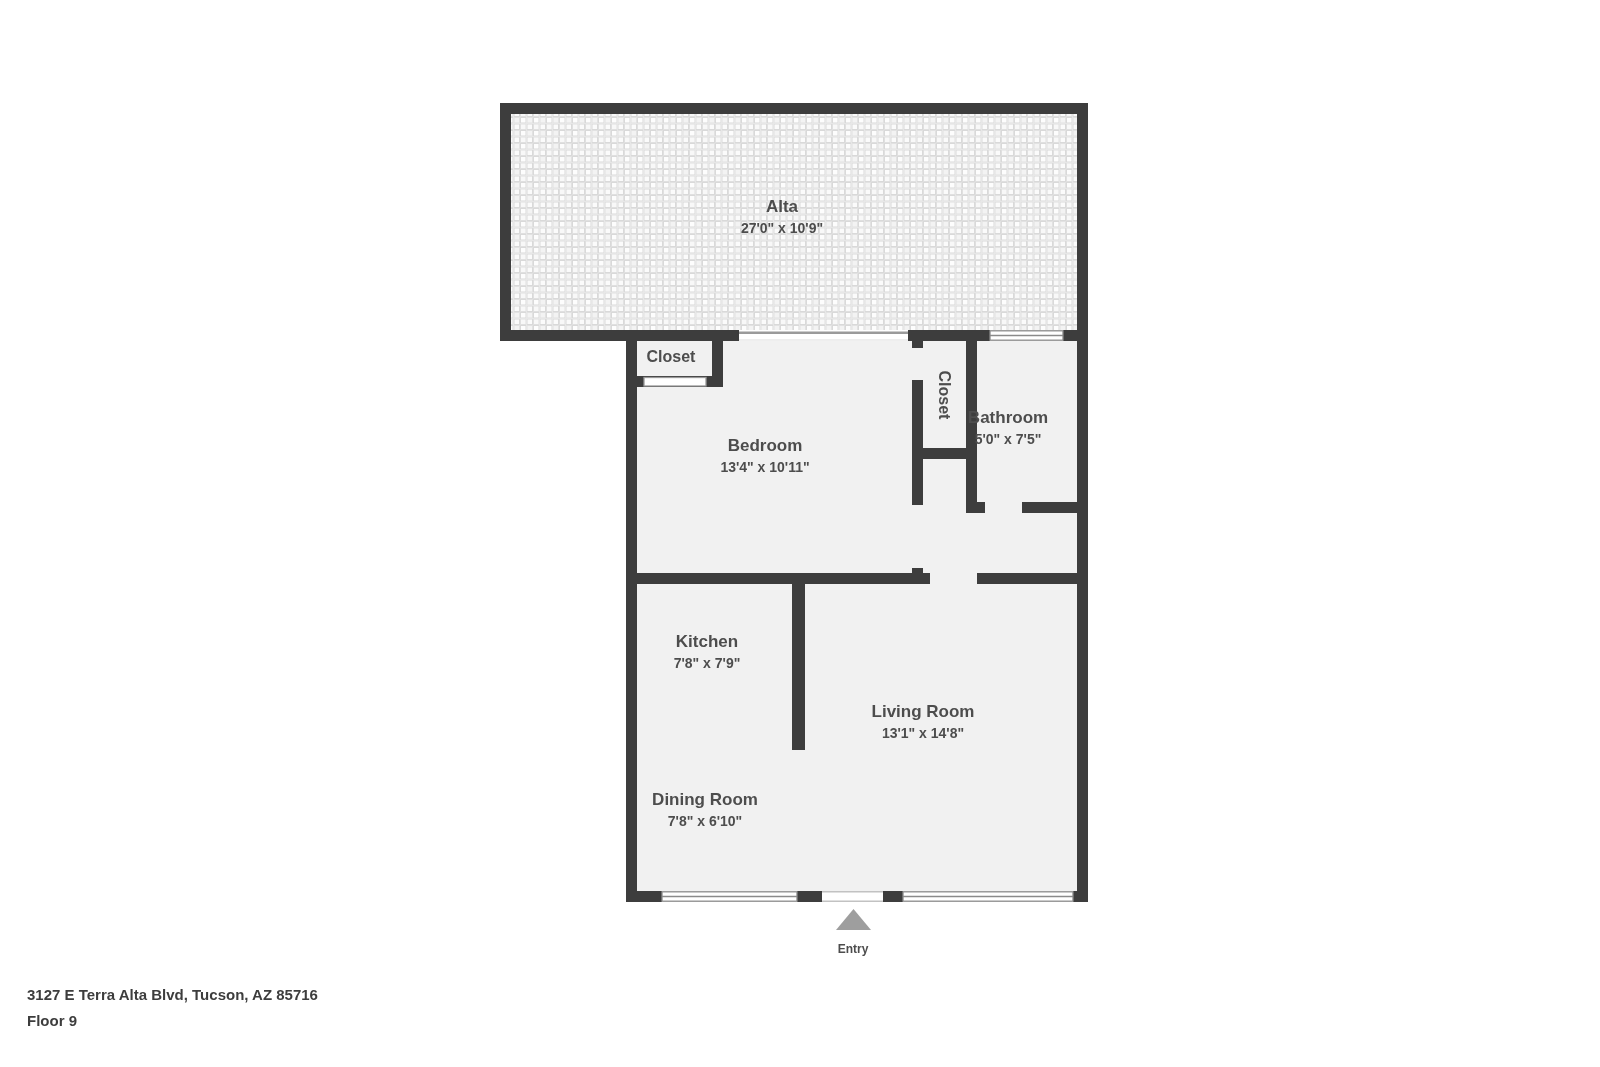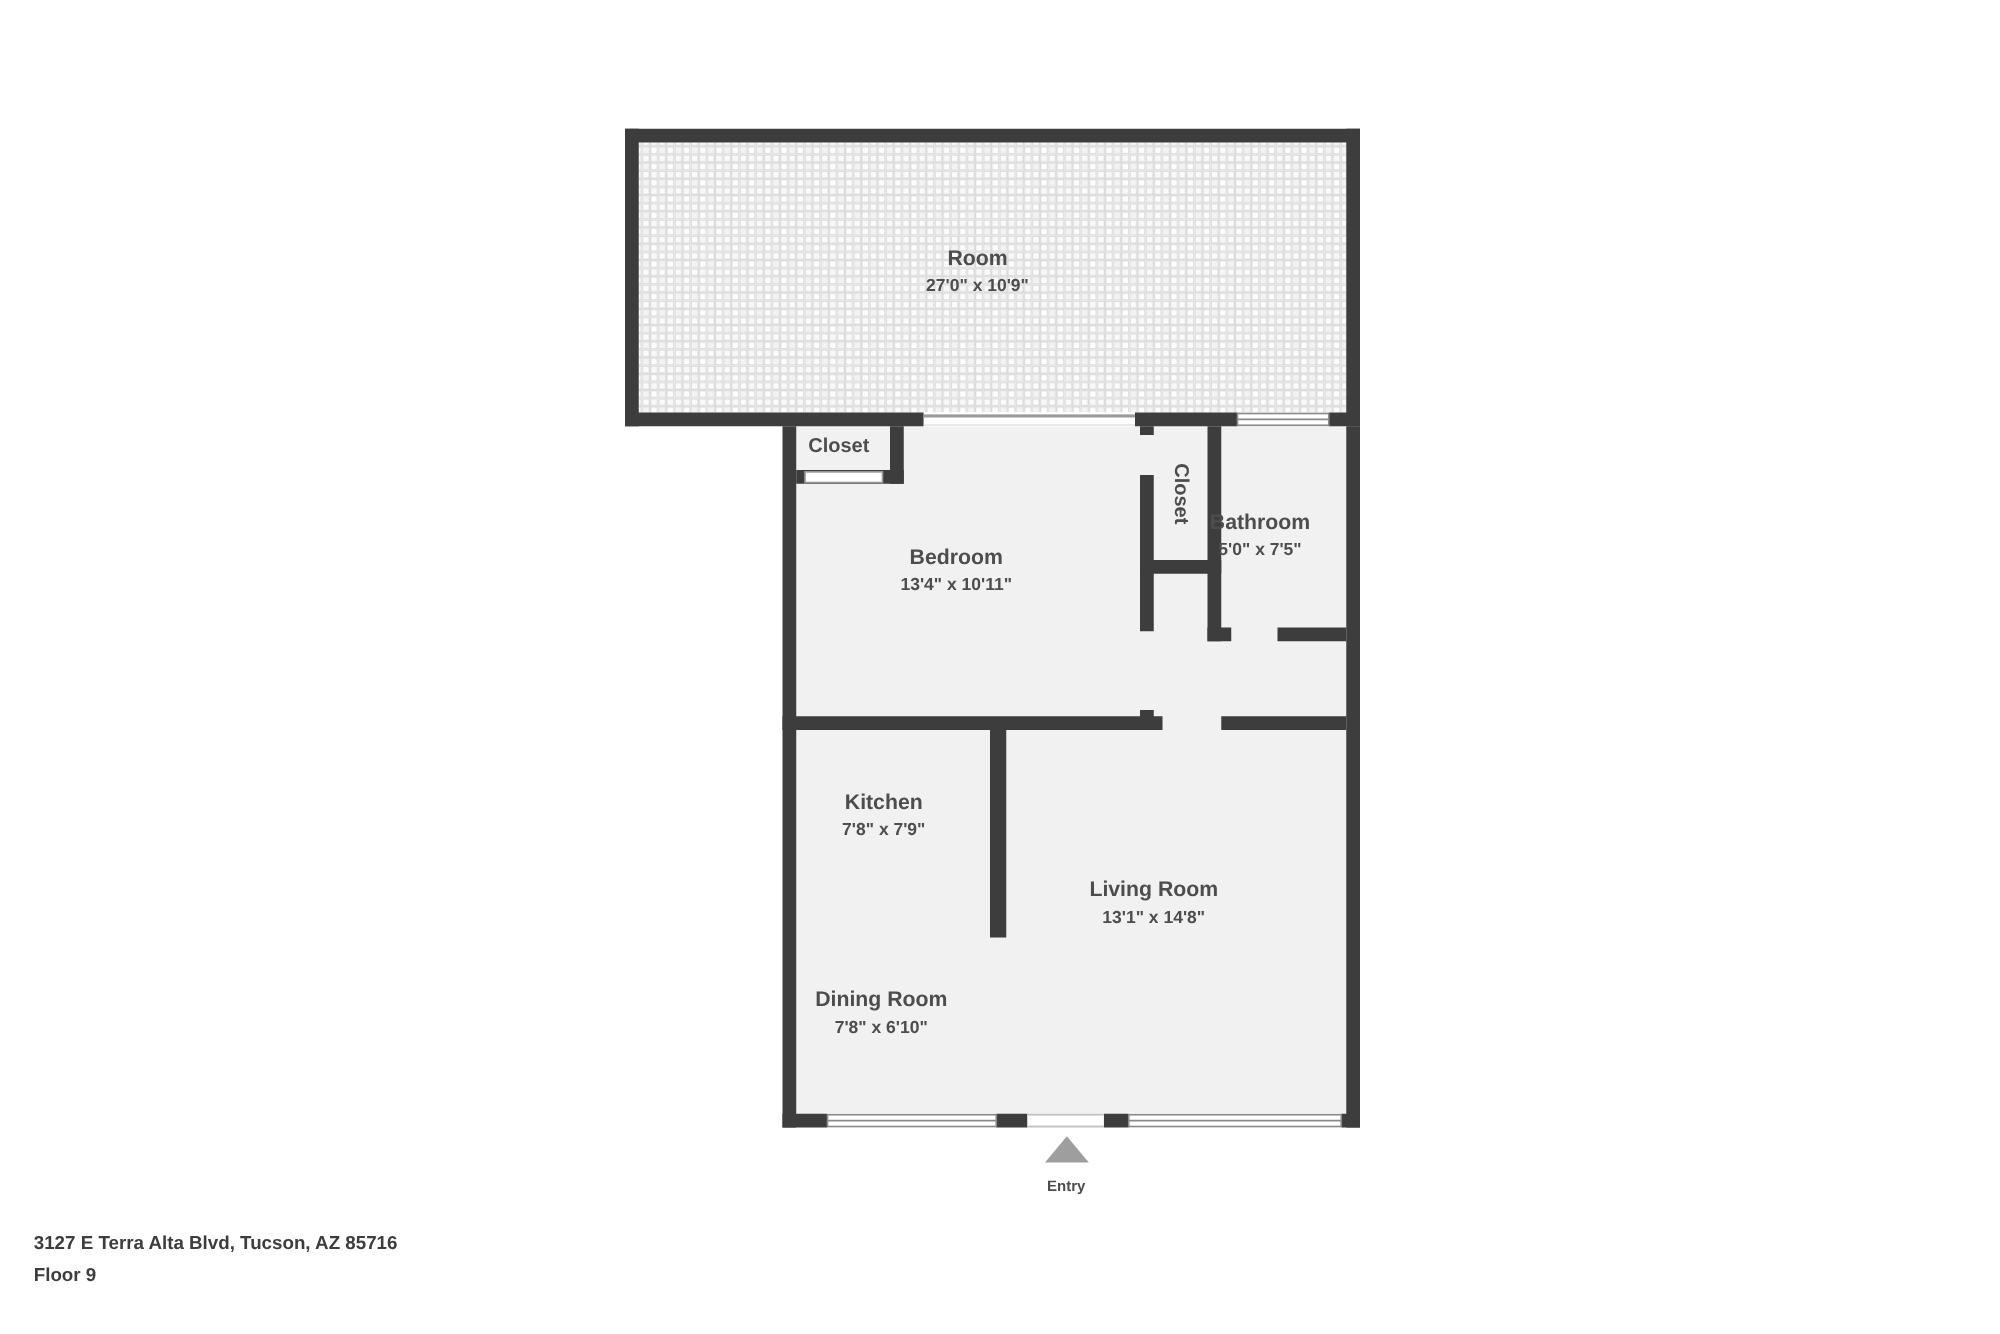--- a/index.html
+++ b/index.html
@@ -120,21 +120,21 @@
       <rect x="822" y="891" width="61" height="11" fill="#ffffff"></rect>
       <rect x="822" y="891" width="61" height="1.5" fill="#c2c2c2"></rect>
       <rect x="822" y="900.5" width="61" height="1.5" fill="#c2c2c2"></rect>
     </g>
 
     <polygon points="836,930 871,930 853.5,909" fill="var(--entry-arrow,#9e9e9e)"></polygon>
   </svg>
 
 
   <div class="room-label" id="lbl-patio">
-    <span class="room-name">Room</span>
+    <span class="room-name">Alta</span>
     <span class="room-dims">27'0" x 10'9"</span>
   </div>
 
   <div class="room-label" id="lbl-bedroom-closet">
     <span class="closet-name">Closet</span>
   </div>
 
   <div class="room-label" id="lbl-bedroom">
     <span class="room-name">Bedroom</span>
     <span class="room-dims">13'4" x 10'11"</span>

